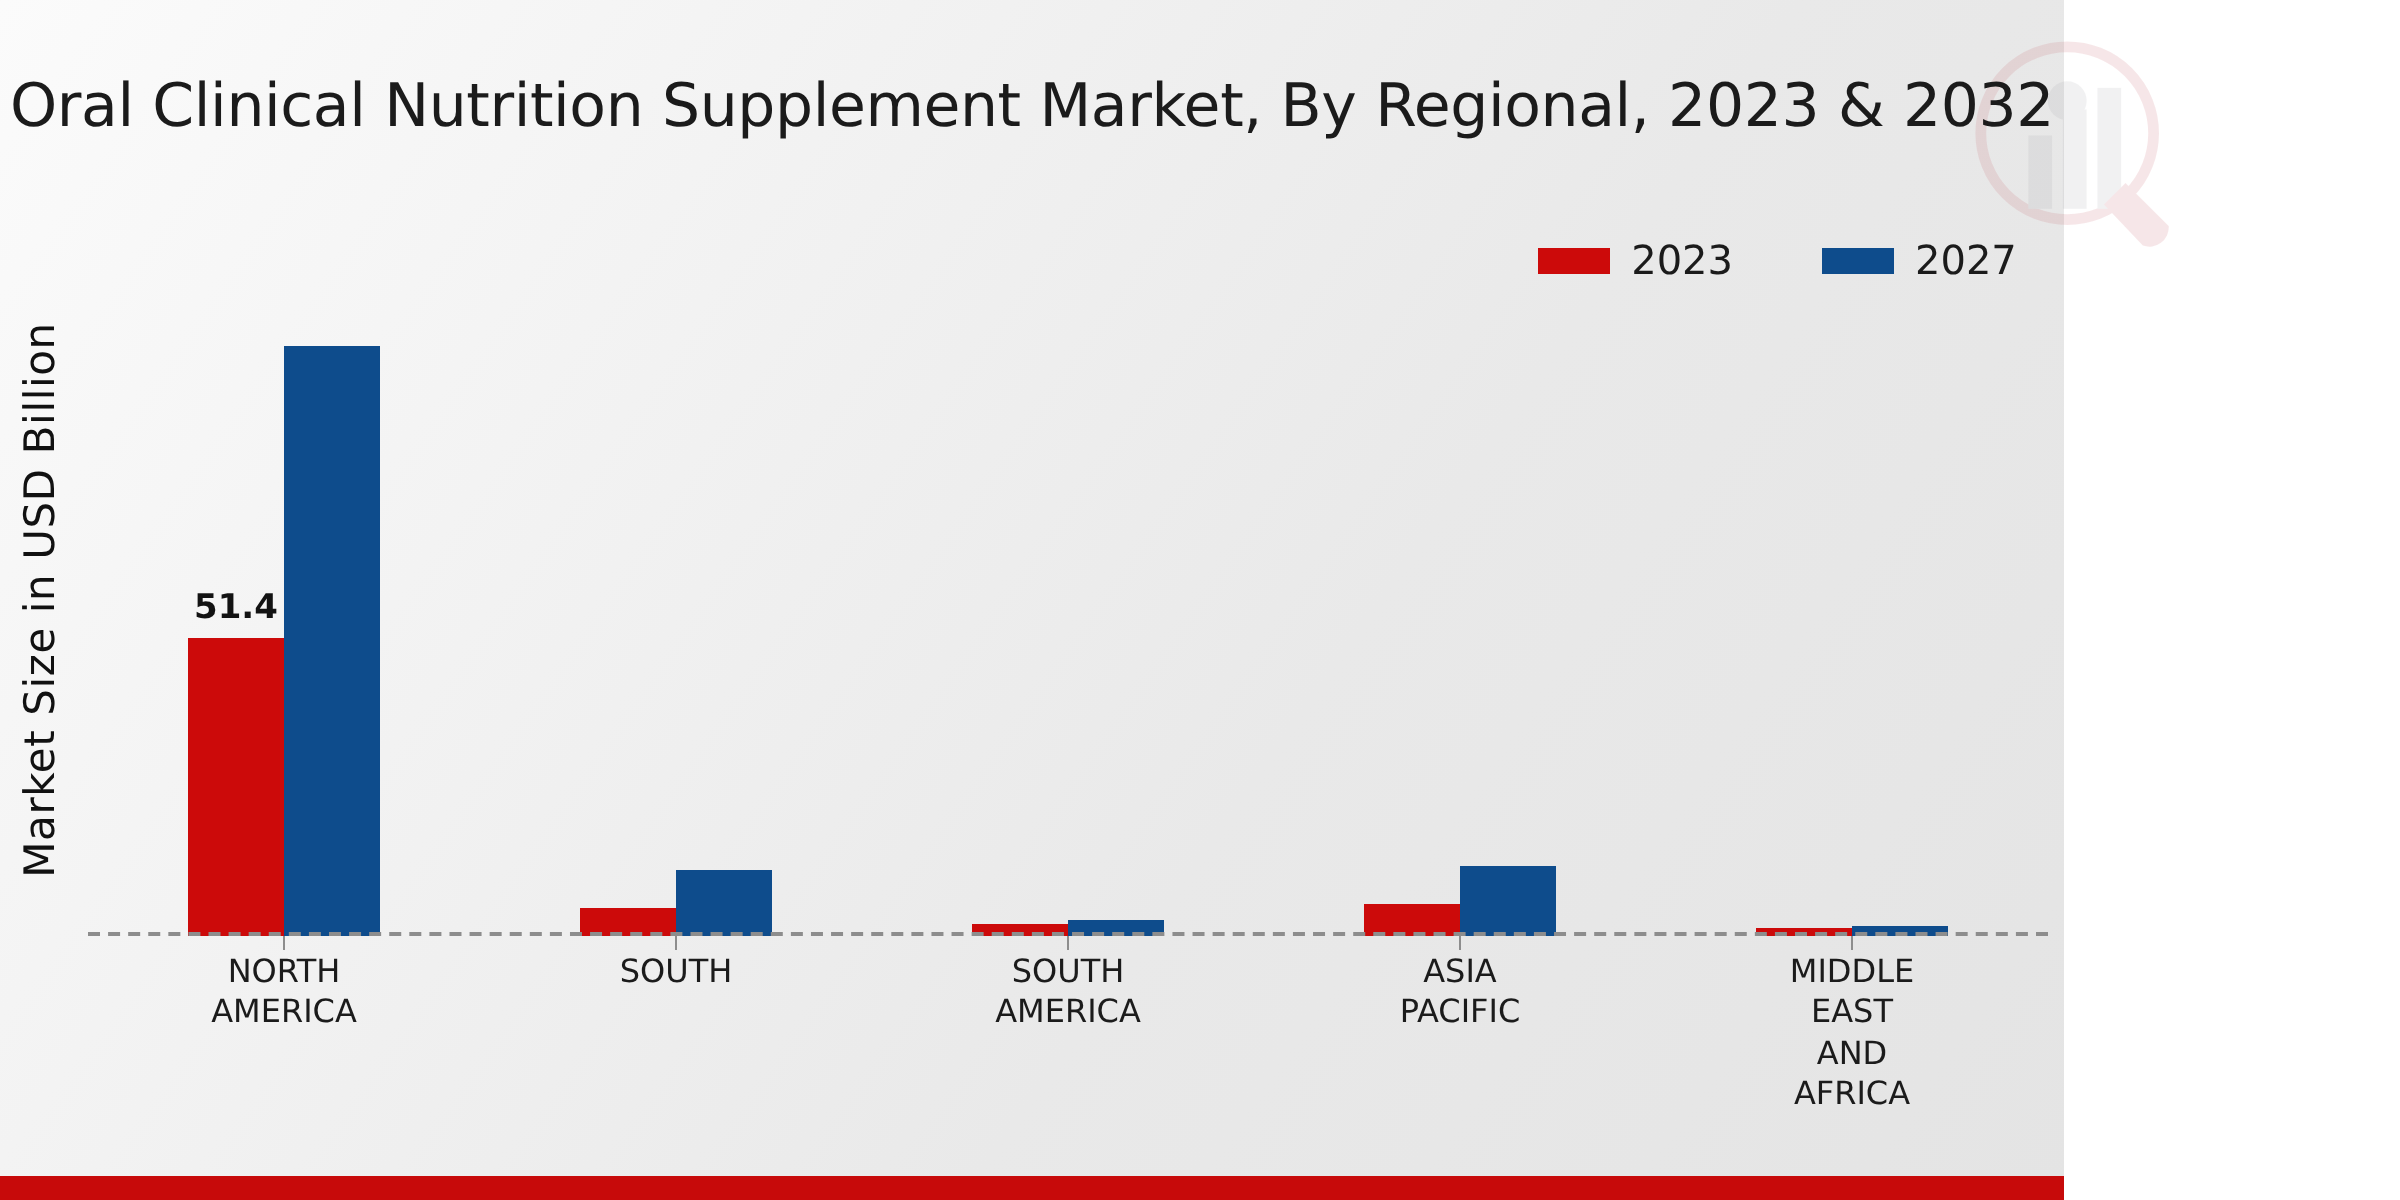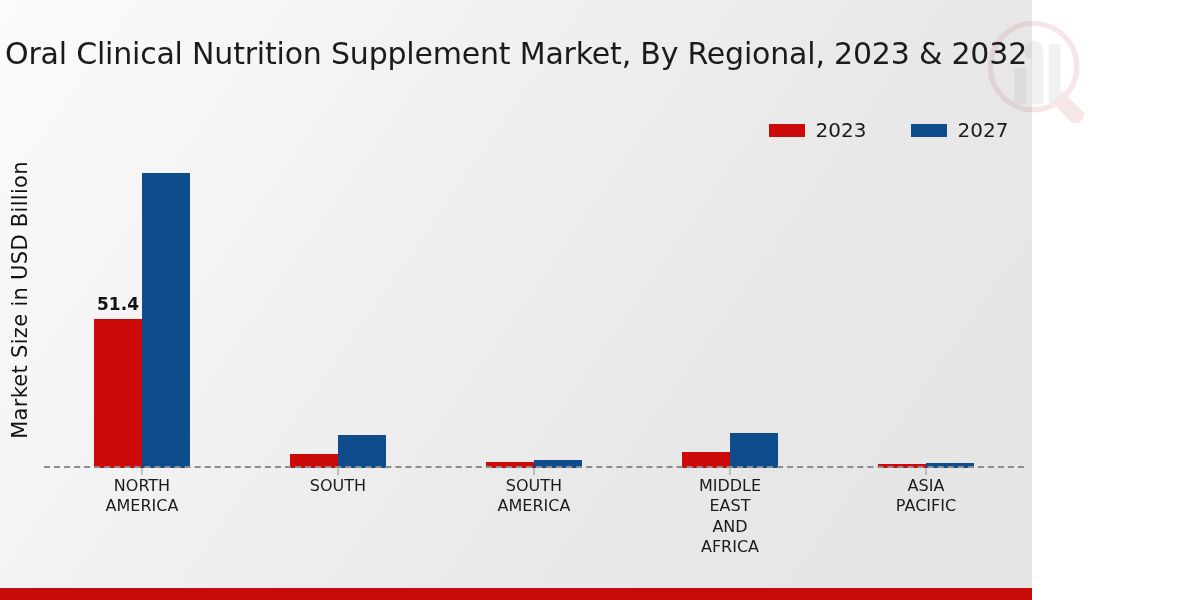--- a/index.html
+++ b/index.html
@@ -285,22 +285,22 @@
       </div>
     <div class="baseline"></div>
   </div>
 
   <div class="cat-labels" id="cat-labels">
       <div class="cat-label">NORTH
 AMERICA</div>
       <div class="cat-label">SOUTH</div>
       <div class="cat-label">SOUTH
 AMERICA</div>
+      <div class="cat-label">ASIA
+PACIFIC</div>
       <div class="cat-label">MIDDLE
 EAST
 AND
 AFRICA</div>
-      <div class="cat-label">ASIA
-PACIFIC</div>
     </div>
 
   <div class="footer-bar"></div>
 </div>
 
 </body></html>

